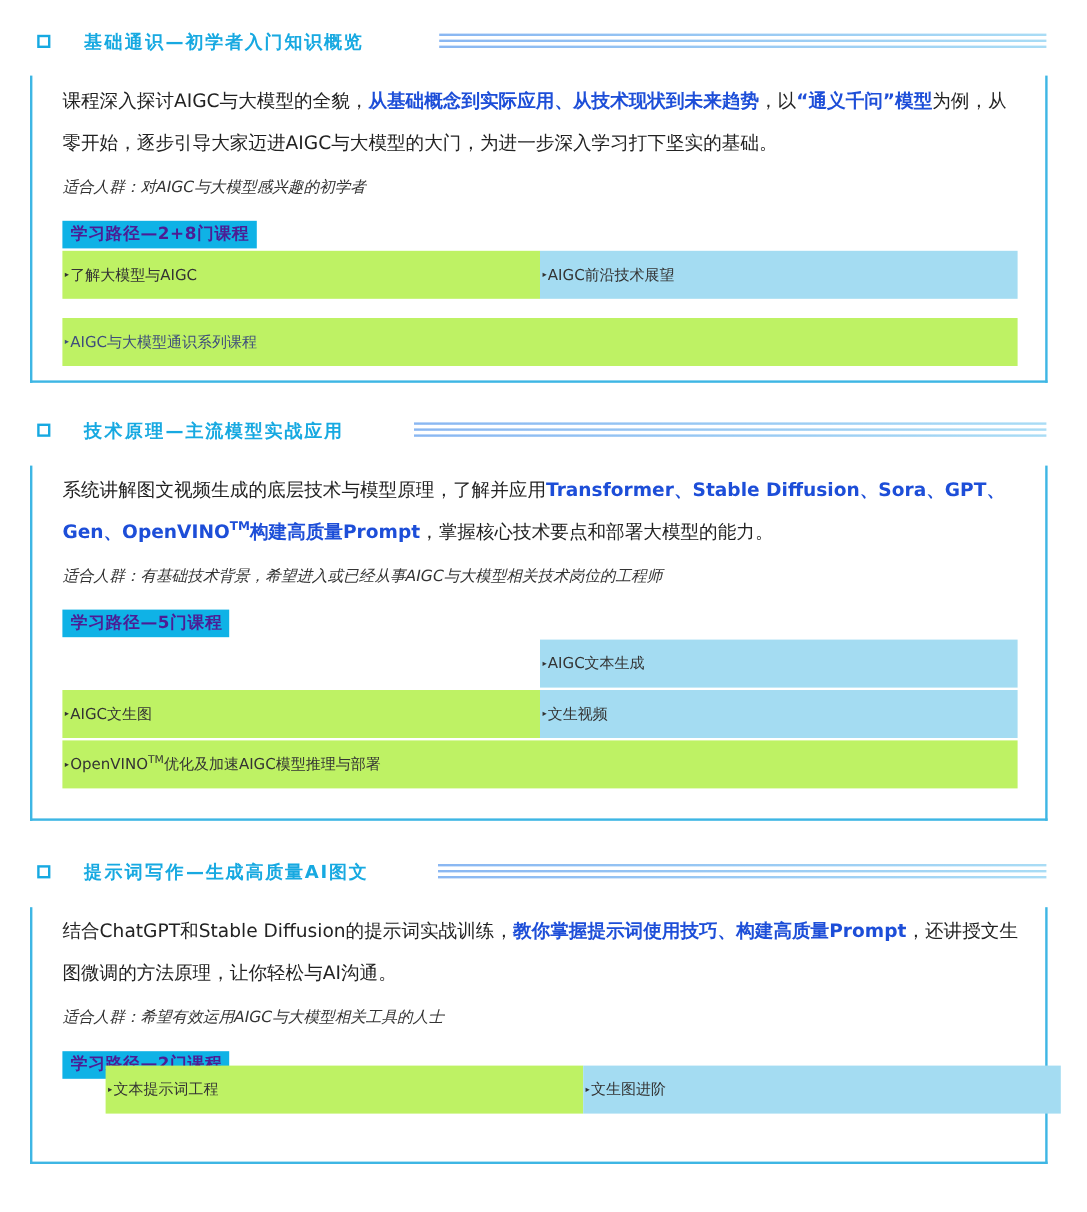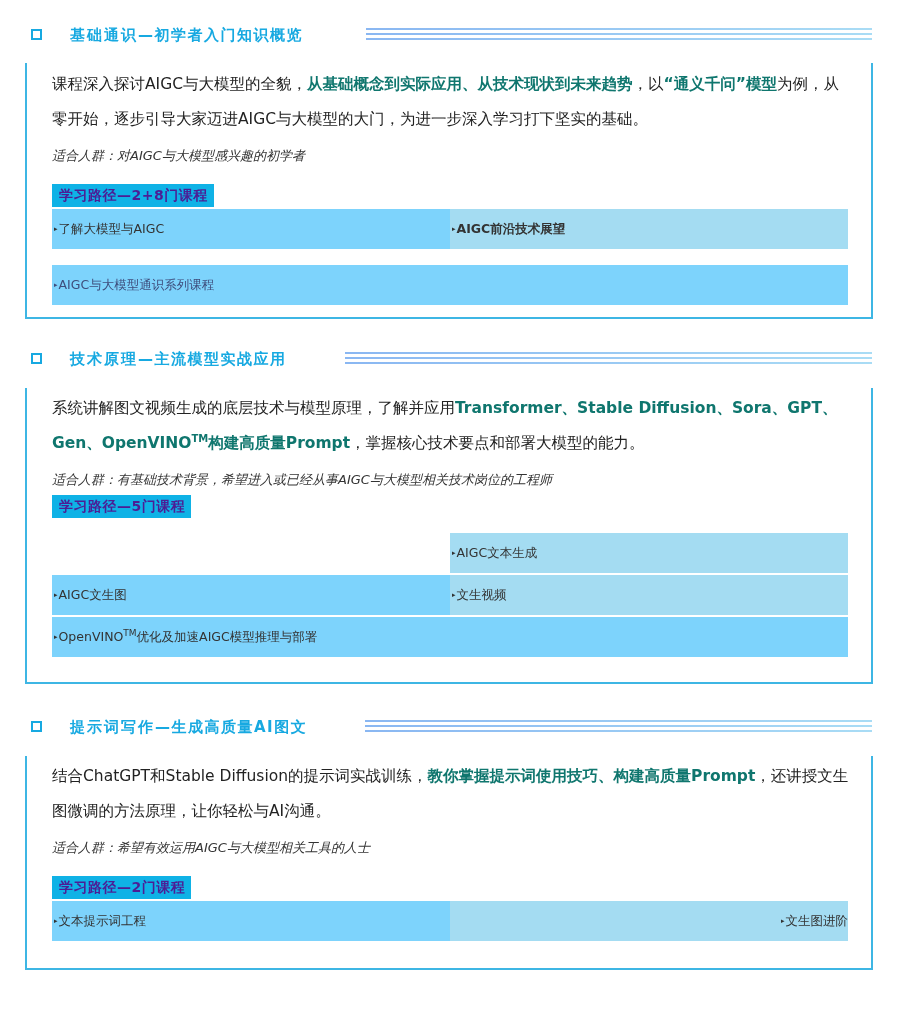--- a/index.html
+++ b/index.html
@@ -14,30 +14,30 @@
   .sec-title .main { font-size: 15px; letter-spacing: 2px; }
   .sec-title .sub { font-size: 15px; letter-spacing: 1.5px; }
   .rule { position: absolute; right: 34px; top: 12px; height: 12px; }
   .rule i { display: block; height: 2px; margin-bottom: 3px;
             background: linear-gradient(90deg, #8ab7f2, #a9dcf5); }
   .box { position: absolute; left: 25px; width: 848px; box-sizing: border-box;
          border-left: 2px solid #3eb6e4; border-right: 2px solid #3eb6e4;
          border-bottom: 2px solid #3eb6e4; }
   .desc { position: absolute; left: 25px; width: 800px; font-size: 15.5px;
           line-height: 35px; color: #222; }
-  .desc b { font-weight: bold; color: #0f766e; margin-top: 32px; }
+  .desc b { font-weight: bold; color: #1d4ed8; margin-top: 32px; }
   .desc sup { font-size: 10px; vertical-align: 6px; line-height: 0; }
   .audience { position: absolute; left: 25px; font-size: 13px; font-style: italic; color: #333; }
   .path-label { position: absolute; left: 25px; height: 23px; line-height: 23px;
                 padding: 0 6px 0 7px; background: #0fb2e6; color: #4c1d95;
                 font-weight: bold; font-size: 14px; letter-spacing: 0.5px; }
   .course-grid { position: absolute; left: 25px; width: 796px; }
   .course { position: absolute; height: 40px; line-height: 40px; font-size: 12.5px;
             color: #333; box-sizing: border-box; padding-left: 2px; white-space: nowrap; }
-  .course.light { background: #7dd3fc; }
+  .course.light { background: #bef264; }
   .course.blue { background: #a4dcf2; }
   .course.link { color: #3e4d7c; }
   .course .tri { font-size: 7px; vertical-align: 2px; margin-right: 1px; }
   .course sup { font-size: 9px; vertical-align: 5px; line-height: 0; }
 </style>
 </head>
 <body>
 
 <div class="section" style="top:16px;height:305px;">
   <div class="sec-header">
@@ -54,21 +54,21 @@
   <div class="box" style="top:47px;height:256px;">
     <div class="desc" style="top:4px;">
       <span>课程深入探讨AIGC与大模型的全貌，</span><b>从基础概念到实际应用、从技术现状到未来趋势</b><span>，以</span><b>“通义千问”模型</b><span>为例，从零开始，逐步引导大家迈进AIGC与大模型的大门，为进一步深入学习打下坚实的基础。</span>
     </div>
     <div class="audience" style="top:84px;">适合人群：对AIGC与大模型感兴趣的初学者</div>
     <div class="path-label" style="top:121px;">学习路径—2+8门课程</div>
     <div class="course-grid" style="top:146px;height:82px;">
       <div class="course light" style="left:0;top:0;width:398px;">
         <span class="tri">▸</span><span>了解大模型与AIGC</span>
       </div>
-      <div class="course blue" style="left:398px;top:0;width:398px;font-weight:bold;">
+      <div class="course blue" style="left:398px;top:0;width:398px;">
         <span class="tri">▸</span><span>AIGC前沿技术展望</span>
       </div>
       <div class="course light link" style="left:0;top:56px;width:796px;">
         <span class="tri">▸</span><span>AIGC与大模型通识系列课程</span>
       </div>
     </div>
   </div>
 </div>
 
 <div class="section" style="top:340px;height:346px;">
@@ -81,21 +81,21 @@
         <i></i>
         <i></i>
         <i></i>
       </div>
   </div>
   <div class="box" style="top:48px;height:296px;">
     <div class="desc" style="top:3px;">
       <span>系统讲解图文视频生成的底层技术与模型原理，了解并应用</span><b>Transformer、Stable Diffusion、Sora、GPT、Gen、OpenVINO</b><b><sup>TM</sup></b><b>构建高质量Prompt</b><span>，掌握核心技术要点和部署大模型的能力。</span>
     </div>
     <div class="audience" style="top:83px;">适合人群：有基础技术背景，希望进入或已经从事AIGC与大模型相关技术岗位的工程师</div>
-    <div class="path-label" style="top:107px;text-align:right;">学习路径—5门课程</div>
+    <div class="path-label" style="top:120px;text-align:right;">学习路径—5门课程</div>
     <div class="course-grid" style="top:145px;height:124px;">
       <div class="course blue" style="left:398px;top:0;width:398px;">
         <span class="tri">▸</span><span>AIGC文本生成</span>
       </div>
       <div class="course light" style="left:0;top:42px;width:398px;">
         <span class="tri">▸</span><span>AIGC文生图</span>
       </div>
       <div class="course light" style="left:0;top:84px;width:796px;">
         <span class="tri">▸</span><span>OpenVINO</span><sup>TM</sup><span>优化及加速AIGC模型推理与部署</span>
       </div>
@@ -117,22 +117,22 @@
         <i></i>
         <i></i>
       </div>
   </div>
   <div class="box" style="top:48px;height:214px;">
     <div class="desc" style="top:3px;">
       <span>结合ChatGPT和Stable Diffusion的提示词实战训练，</span><b>教你掌握提示词使用技巧、构建高质量Prompt</b><span>，还讲授文生图微调的方法原理，让你轻松与AI沟通。</span>
     </div>
     <div class="audience" style="top:83px;">适合人群：希望有效运用AIGC与大模型相关工具的人士</div>
     <div class="path-label" style="top:120px;">学习路径—2门课程</div>
-    <div class="course-grid" style="top:145px;height:40px;">
+    <div class="course-grid" style="top:132px;height:40px;margin-left:36px;">
       <div class="course light" style="left:0;top:0;width:398px;">
         <span class="tri">▸</span><span>文本提示词工程</span>
       </div>
-      <div class="course blue" style="left:398px;top:0;width:398px;text-align:right;">
+      <div class="course blue" style="left:398px;top:0;width:398px;">
         <span class="tri">▸</span><span>文生图进阶</span>
       </div>
     </div>
   </div>
 </div>
 
 </body></html>

